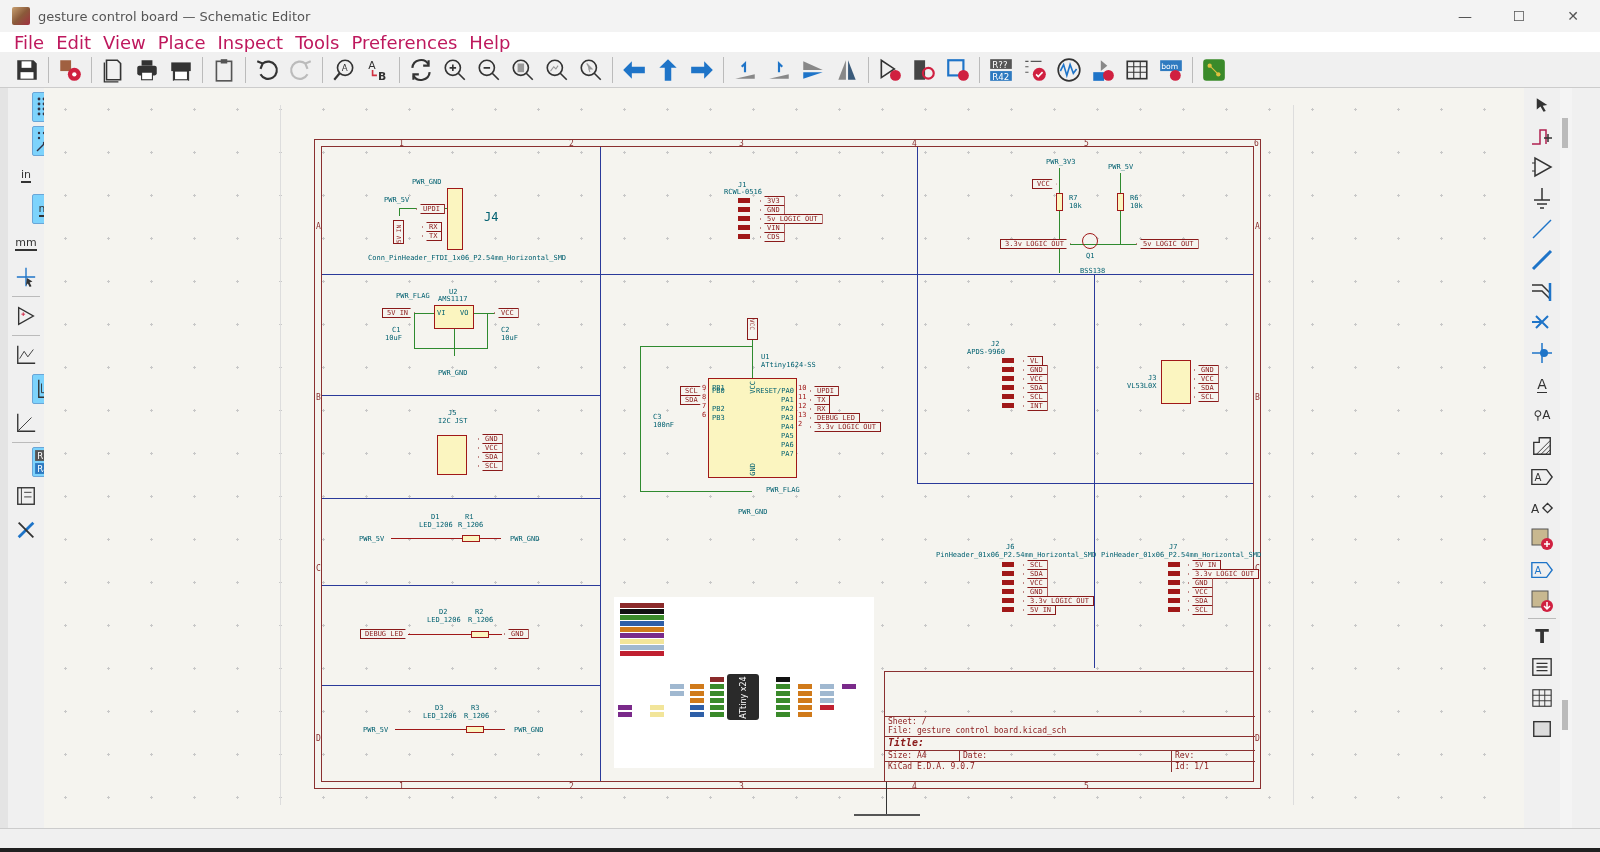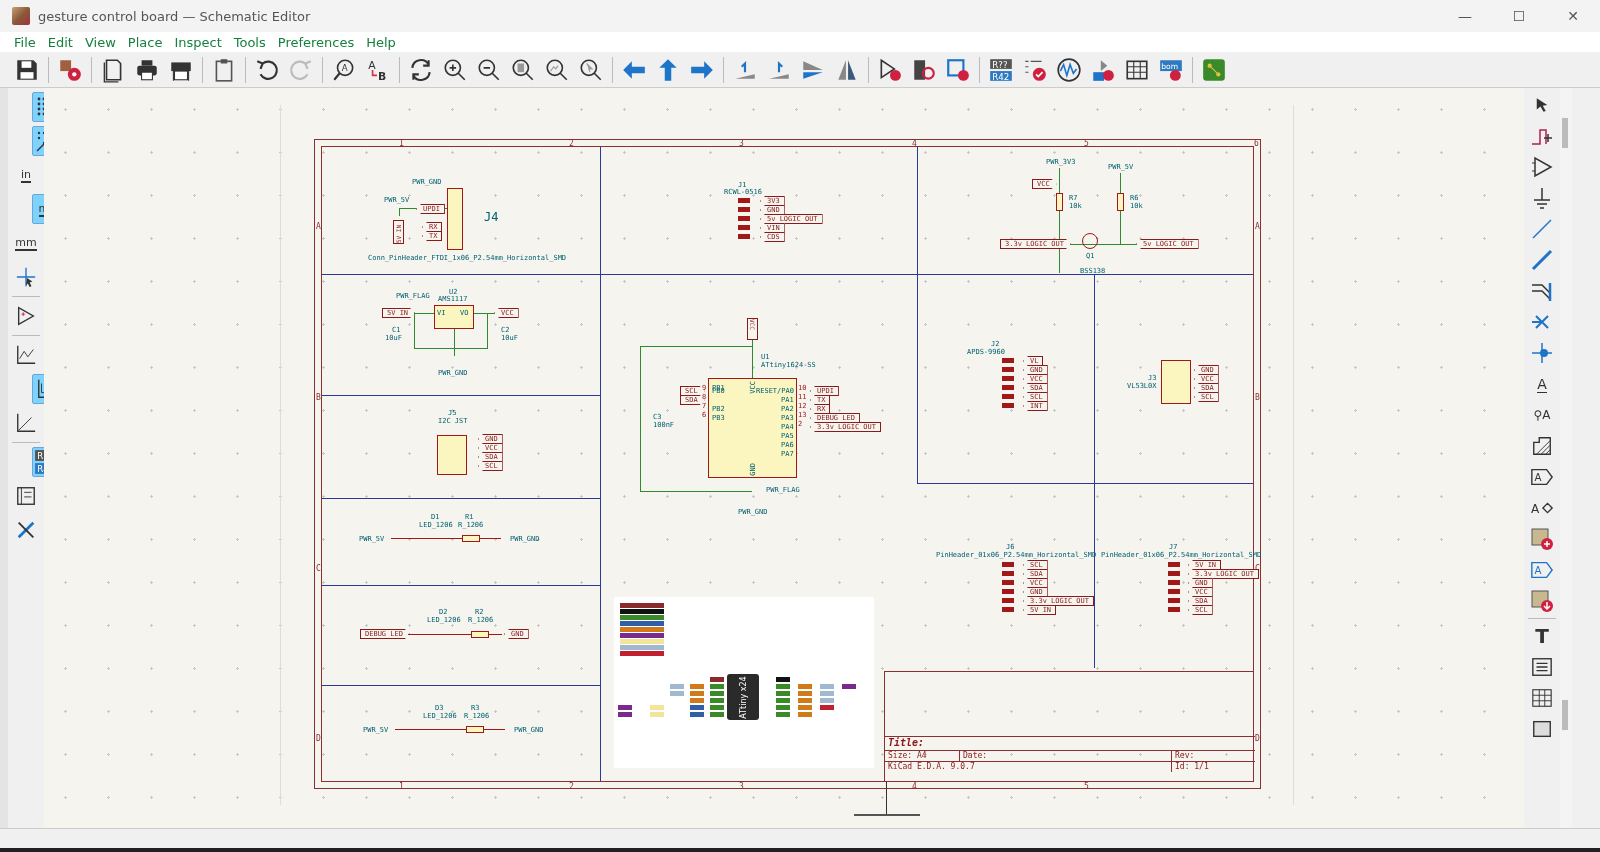--- a/index.html
+++ b/index.html
@@ -3,21 +3,21 @@
 <meta charset="utf-8">
 <style>
   * { box-sizing: border-box; margin: 0; padding: 0; }
   body { width: 1600px; height: 852px; overflow: hidden; background: #f0f0f0; font-family: "DejaVu Sans", sans-serif; font-size: 12px; color: #222; position: relative; }
   .titlebar { position: absolute; left: 0; top: 0; width: 1600px; height: 32px; background: #f3f3f3; display: flex; align-items: center; }
   .titlebar .app-icon { width: 18px; height: 18px; margin-left: 12px; margin-right: 8px; background: linear-gradient(135deg,#c8a070 0%,#8a5a3a 50%,#a03040 100%); border-radius: 2px; }
   .titlebar .title { font-size: 13px; color: #555; }
   .win-ctrls { position: absolute; right: 0; top: 0; display: flex; }
   .win-ctrls div { width: 54px; height: 32px; display: flex; align-items: center; justify-content: center; color: #555; font-size: 14px; }
   .menubar { position: absolute; left: 0; top: 32px; width: 1600px; height: 20px; background: #fff; display: flex; align-items: center; padding-left: 8px; }
-  .menubar span { font-size: 13px; color: #15803d; padding: 0 6px; }
+  .menubar span { font-size: 18px; color: #be185d; padding: 0 6px; }
   .toolbar { position: absolute; left: 0; top: 52px; width: 1600px; height: 36px; background: #f0f0f0; display: flex; align-items: center; padding-left: 10px; border-bottom: 1px solid #ccc; }
   .tb { width: 30px; height: 30px; display: flex; align-items: center; justify-content: center; margin: 0 2px; font-size: 18px; color: #333; }
   .tb svg { width: 26px; height: 26px; }
   .sep { width: 1px; height: 26px; background: #bbb; margin: 0 4px; }
   .left-strip { position: absolute; left: 0; top: 88px; width: 8px; height: 740px; background: #e4e4e4; }
   .lefttb { position: absolute; left: 8px; top: 88px; width: 36px; height: 740px; background: #f0f0f0; }
   .lt { width: 30px; height: 30px; margin: 4px 3px; display: flex; align-items: center; justify-content: center; font-size: 11px; color: #333; border-radius: 2px; }
   .lt.active { background: #7dd3fc; border: 1px solid #6aa6d8; margin-left: 24px; }
   .lt-sep { height: 1px; background: #bbb; margin: 2px 4px; }
   .righttb { position: absolute; left: 1524px; top: 88px; width: 36px; height: 740px; background: #f0f0f0; }
@@ -700,20 +700,24 @@
     <div class="pt" style="left:184px;top:108px;background:#d07a1a;"></div>
     <div class="pt" style="left:184px;top:115px;background:#d07a1a;"></div>
     <div class="pt" style="left:206px;top:87px;background:#a0b8d0;"></div>
     <div class="pt" style="left:206px;top:94px;background:#a0b8d0;"></div>
     <div class="pt" style="left:206px;top:101px;background:#a0b8d0;"></div>
     <div class="pt" style="left:206px;top:108px;background:#c02030;"></div>
     <div class="pt" style="left:228px;top:87px;background:#7a2a8a;"></div>
   </div>
 
   <div class="titleblock">
+    <div class="tbrow" style="top:44px;height:20px;">
+      <div>Sheet: /</div>
+      <div>File: gesture control board.kicad_sch</div>
+    </div>
     <div class="tbrow" style="top:64px;height:14px;font-weight:bold;font-style:italic;font-size:10px;">
       <span>Title:</span>
     </div>
     <div class="tbrow" style="top:78px;height:11px;">
       <span>Size: A4</span>
       <span style="position:absolute;left:74px;border-left:1px solid #8a3030;padding-left:3px;height:10px;">Date:</span>
       <span style="position:absolute;left:286px;border-left:1px solid #8a3030;padding-left:3px;height:10px;">Rev:</span>
     </div>
     <div class="tbrow" style="top:89px;height:11px;">
       <span>KiCad E.D.A. 9.0.7</span>

